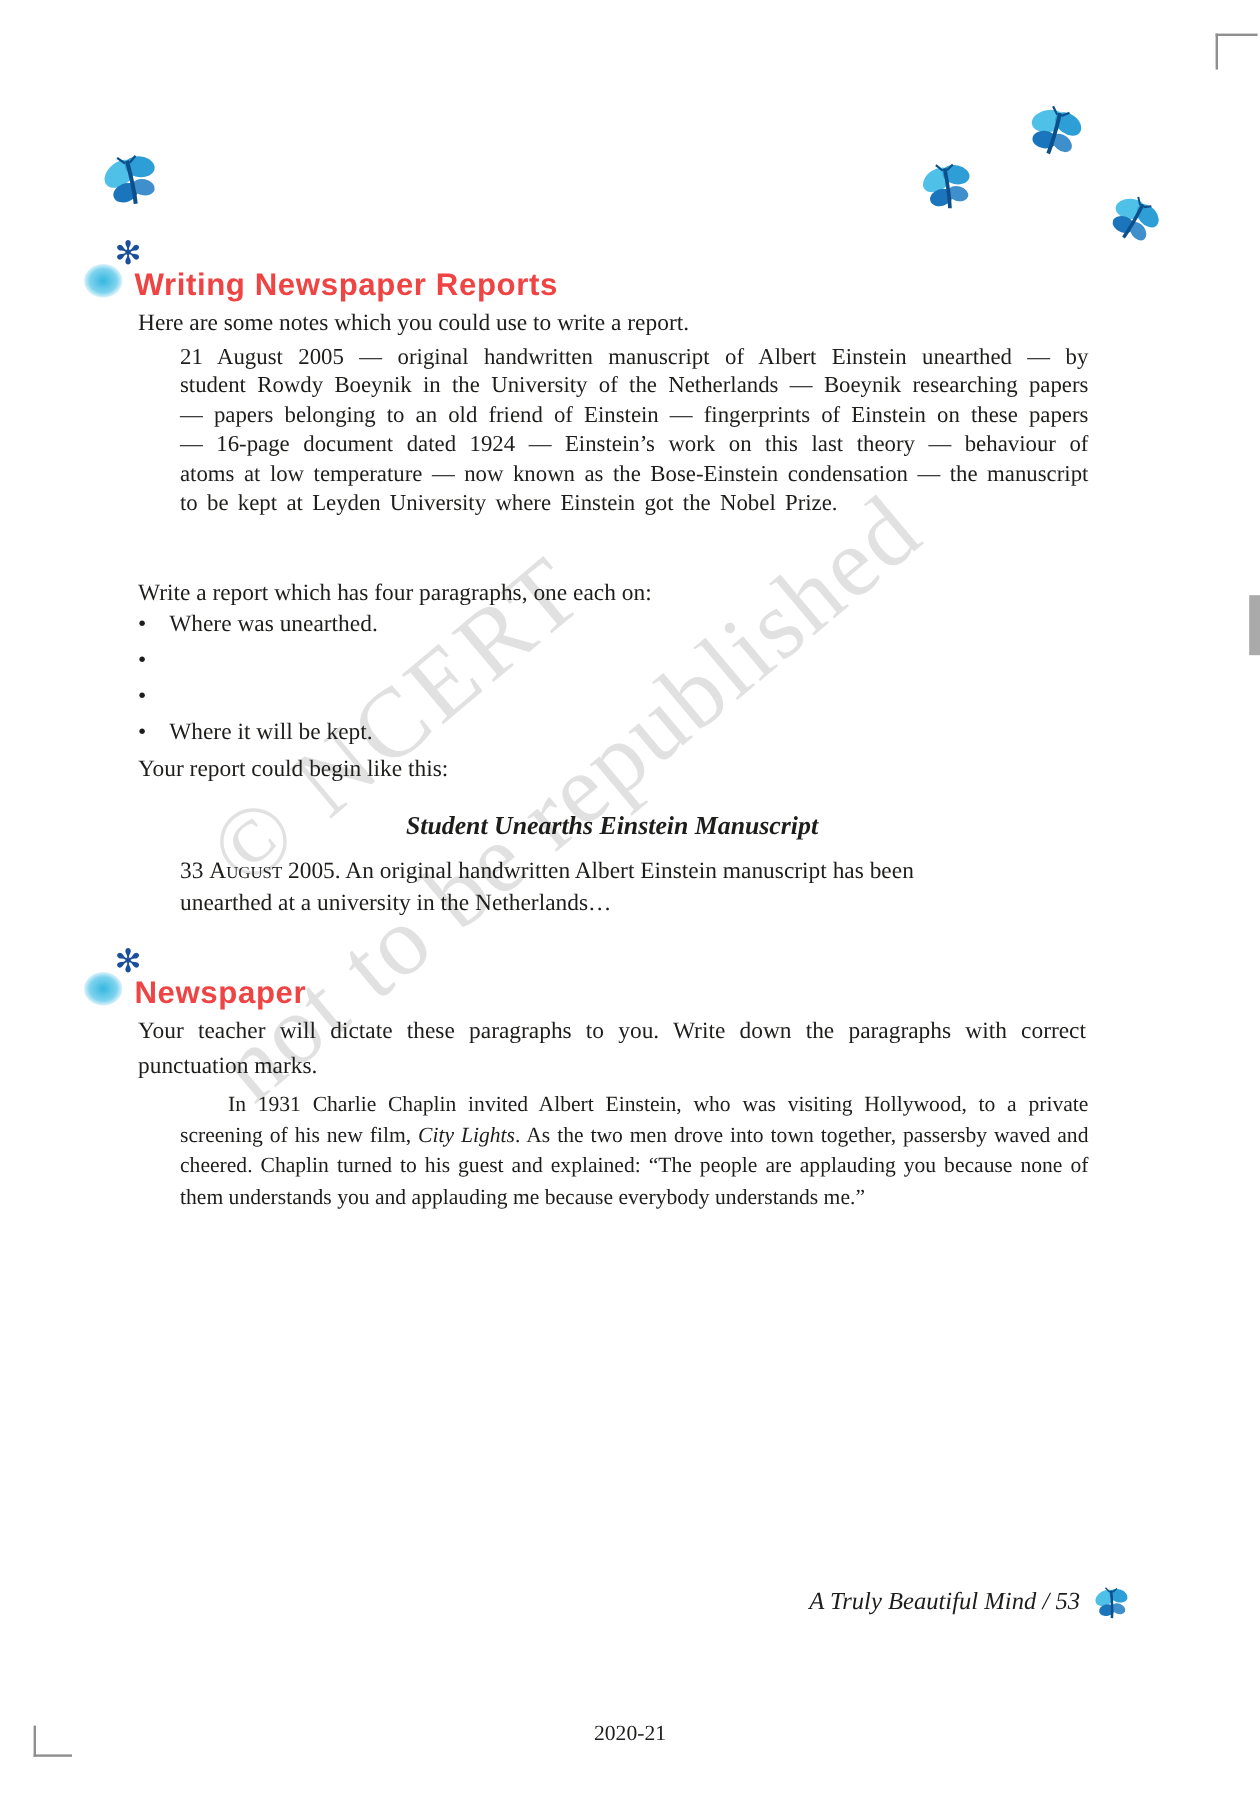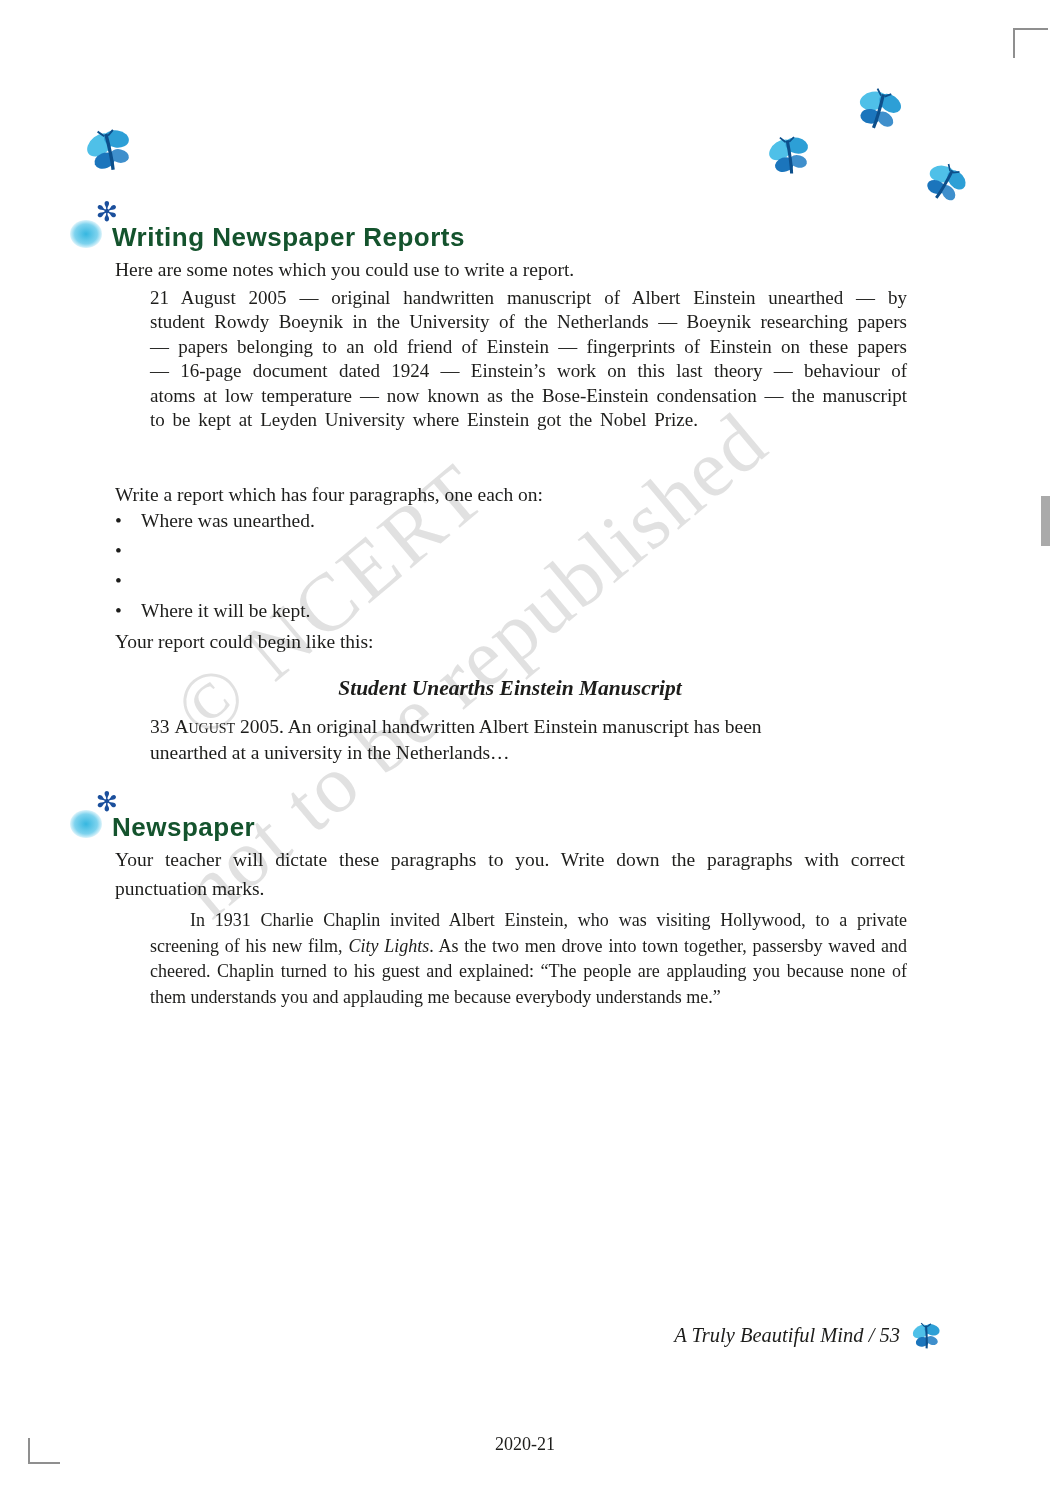--- a/index.html
+++ b/index.html
@@ -41,21 +41,21 @@
     background:radial-gradient(ellipse at center,#36b7e0 0%,#7ed3ee 50%,rgba(255,255,255,0) 78%);
   }
   .flower .star{
     position:absolute;right:0;top:0;color:#1b4f9c;font-size:27px;line-height:1;
     font-family:"DejaVu Sans", sans-serif;
   }
   .sec-heading{
     position:absolute;
     font-family:"Liberation Sans", sans-serif;
     font-weight:bold;
-    color:#14532d;
+    color:#ef4444;
     font-size:26px;
     letter-spacing:0.5px;
   }
   
   .body-text{position:absolute;font-size:19.5px;line-height:29px;}
   .notes{
     position:absolute;left:150px;top:286px;width:757px;
     font-size:19px;line-height:24.4px;text-align:justify;word-spacing:3px;
   }
   .bullets{position:absolute;left:115px;top:506px;width:790px;list-style:none;margin:0;padding:0;}

